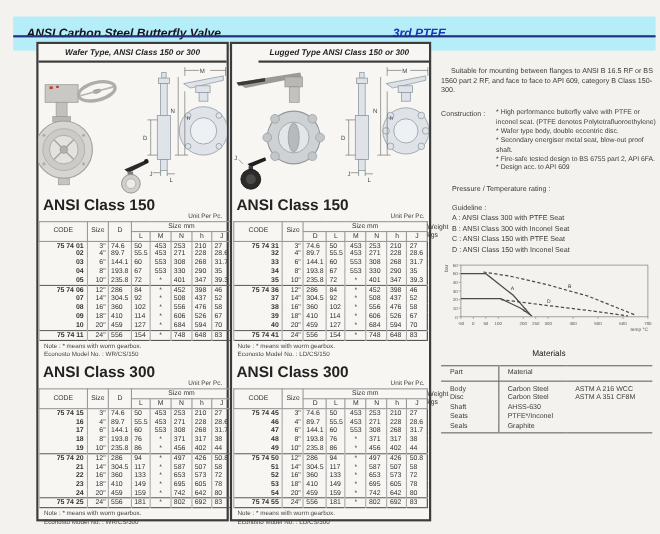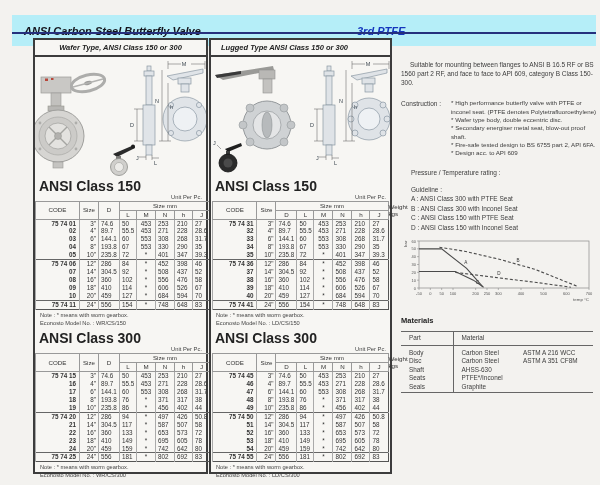--- a/index.html
+++ b/index.html
@@ -13,21 +13,21 @@
     background:#b5eef8; display:flex; align-items:center; }
   .titlebar .doc-title { font-size:11px; font-weight:bold; font-style:italic; color:#14141c; padding-left:12px; }
   .titlebar .edition { position:absolute; left:345px; font-size:11px; font-weight:bold; font-style:italic; color:#1536bd; }
   .rule { position:absolute; left:12px; right:4px; top:32px; height:2px; background:#25307d; }
   
   .panel { position:absolute; top:38px; height:436px; background:#f7f6f3; border:2px solid #3c3c3c; }
   .panel.left  { left:33px;  width:175px; }
   .panel.right { left:209px; width:183px; }
   .panel-title { height:17px; border-bottom:2px solid #3c3c3c; font-size:7.5px; font-weight:bold; font-style:italic;
     display:flex; align-items:center; justify-content:center; color:#222; }
-  .panel.right .panel-title { justify-content:flex-start; padding-left:10px; }
+  .panel.right .panel-title { justify-content:flex-start; padding-left:10px;margin-left:24px; }
   .diagram { display:block; }
   .class-head { font-size:14px; font-weight:bold; color:#222; margin:1px 0 0 4px; }
   .unit { font-size:5.8px; text-align:right; margin:0 4px 1px 0; color:#444; }
   table.spec { width:calc(100% - 6px); margin:0 auto; border-collapse:collapse; font-size:6.3px; color:#333;
     border:1px solid #555; table-layout:fixed; }
   table.spec th { font-weight:normal; font-size:6.2px; border:1px solid #999; padding:0; line-height:1.25; text-align:center; color:#333; }
   table.spec td { border-left:1px solid #aaa; padding:0 1px; line-height:1.27; white-space:nowrap; overflow:hidden; }
   table.spec tr.block-start td { border-top:1px solid #666; }
   table.spec td:nth-child(1){ font-weight:bold; text-align:right; padding-right:3px; }
   table.spec td:nth-child(2){ text-align:right; padding-right:2px; }
@@ -44,21 +44,21 @@
   .info { position:absolute; left:401px; top:60px; width:196px; font-size:6.5px; line-height:1.4; color:#3c3c3c; }
   .intro { text-indent:9px; text-align:left; }
   .construction { display:flex; margin-top:12px; }
   .construction .label { width:50px; flex:none; }
   .construction ul { list-style:none; flex:1; }
   .construction li { font-size:6.2px; line-height:1.35; }
   .pt-rating { margin:10px 0 0 10px; }
   .guide { margin:8px 0 0 10px; }
   .guide div { line-height:1.45; }
   .chart-wrap { margin-top:4px; }
-  .materials-head { font-size:7.5px; font-weight:bold; color:#222; margin-top:8px; }
+  .materials-head { font-size:7.5px; font-weight:normal; color:#222; margin-top:8px;text-align:center; }
   table.materials { width:192px; border-collapse:collapse; font-size:6.4px; margin-top:4px; color:#3c3c3c;
     border-top:1px solid #666; border-bottom:1px solid #666; }
   table.materials th { font-weight:normal; text-align:left; border-bottom:1px solid #666; padding:2px 0 2px 8px; }
   table.materials td { padding:0 0 0 8px; line-height:1.35; }
   table.materials th:first-child, table.materials td:first-child { border-right:1px solid #666; width:52px; }
   table.materials tr:first-child td { padding-top:3px; }
   svg text { font-family:"Liberation Sans", sans-serif; }
 </style>
 </head>
 <body>

